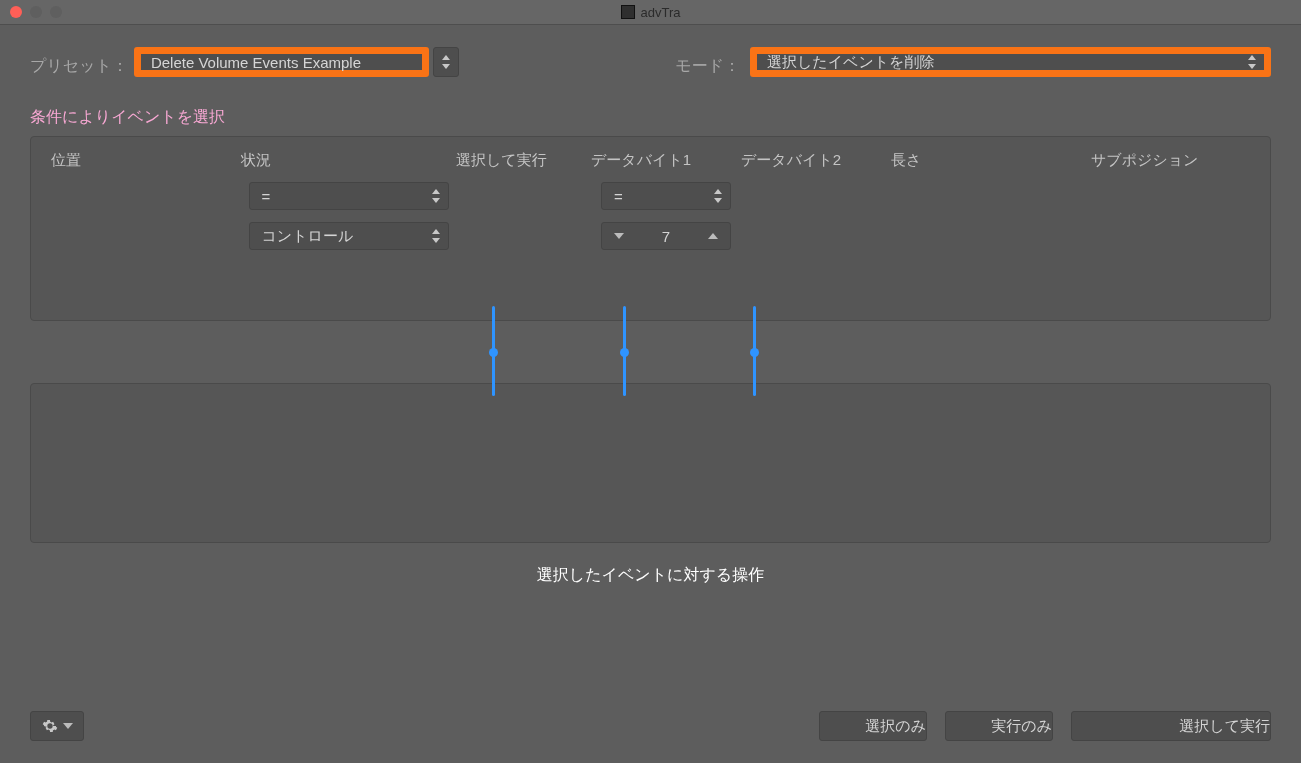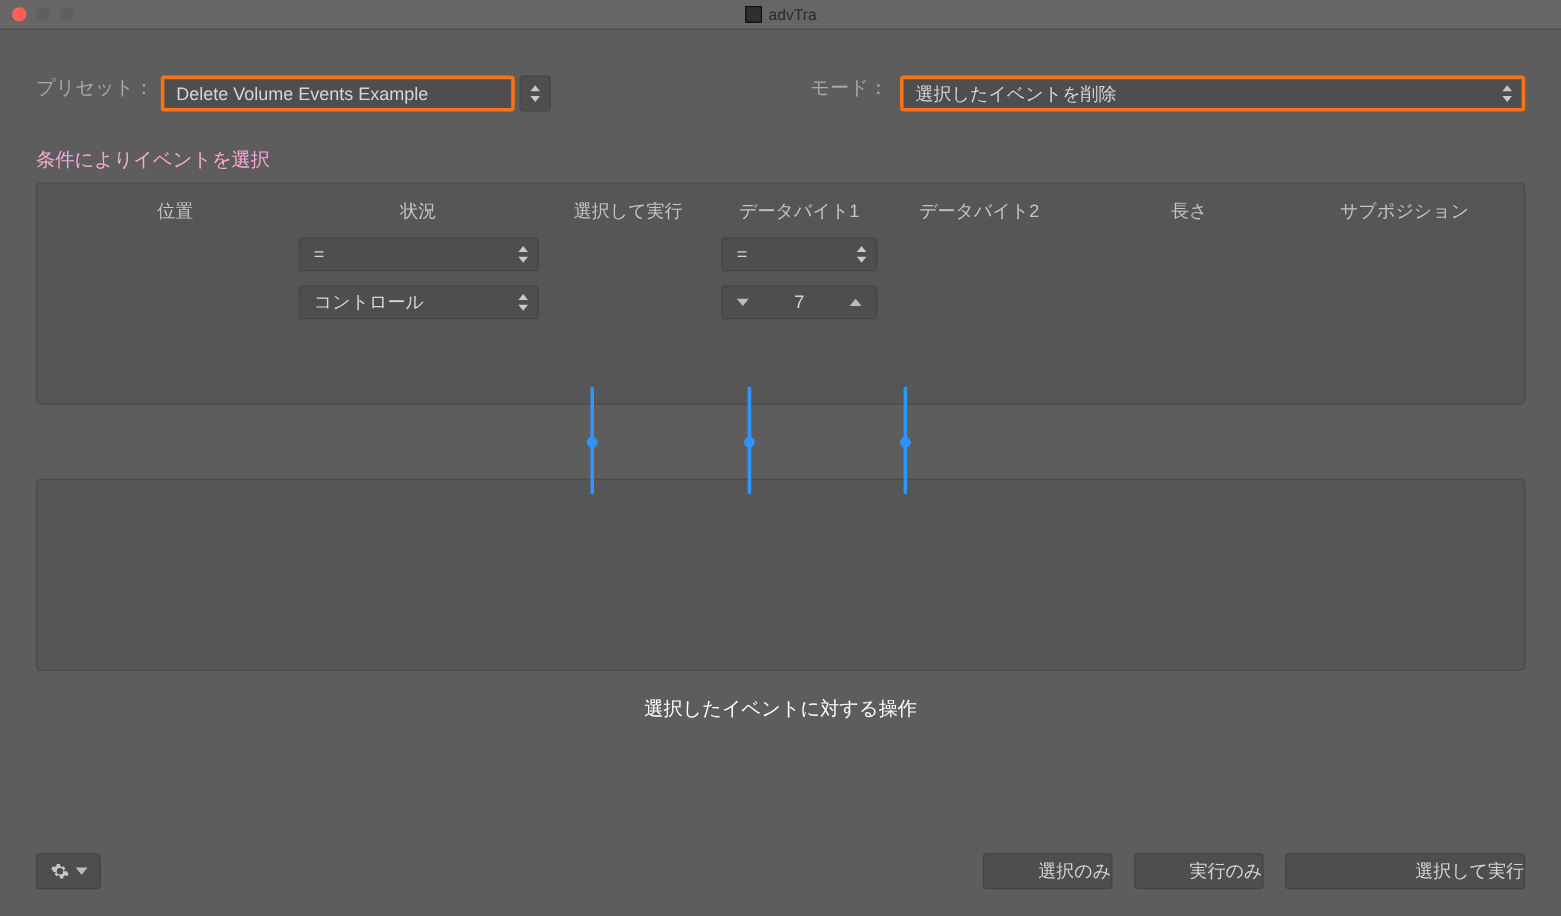--- a/index.html
+++ b/index.html
@@ -9,42 +9,42 @@
 .traffic { display: flex; gap: 8px; margin-left: 10px; }
 .tl { width: 12px; height: 12px; border-radius: 50%; }
 .tl.close { background: #ff5f57; }
 .tl.min   { background: #5f5f5f; }
 .tl.max   { background: #5f5f5f; }
 .title    { position: absolute; left: 50%; transform: translateX(-50%); display: flex; align-items: center; gap: 6px; color: #2b2b2b; font-size: 13px; }
 .appicon  { width: 14px; height: 14px; background: #2f2f2f; border: 1px solid #111; display:inline-block; }
 
 .content { padding: 20px 30px 0 30px; }
 
-.row-top { display: flex; align-items: flex-start; margin-top: 18px; }
+.row-top { display: flex; align-items: flex-end; margin-top: 2px; }
 .lbl { color: #a8a8a8; font-size: 16px; }
 .spacer { flex: 1; }
 
-.dropdown { background: #4e4e4e; border: 3px solid #f97316; border-radius: 3px; height: 30px; display: flex; align-items: center; padding: 0 10px; color: #d5d5d5; font-size: 15px; position: relative; }
+.dropdown { background: #4e4e4e; border: 7px solid #f97316; border-radius: 3px; height: 30px; display: flex; align-items: center; padding: 0 10px; color: #d5d5d5; font-size: 15px; position: relative; }
 .dropdown.big { width: 295px; }
 .dropdown.mode { width: 521px; }
 .dd-split { width: 26px; height: 30px; background: #4e4e4e; border: 1px solid #444; border-radius: 3px; margin-left: 4px; display:flex; align-items:center; justify-content:center; }
 .updown { display:flex; flex-direction:column; gap:0px; height:14px; justify-content:space-between; }
 .tri-up, .tri-dn { width:0; height:0; border-left:4px solid transparent; border-right:4px solid transparent; }
 .tri-up { border-bottom:5px solid #c8c8c8; }
 .tri-dn { border-top:5px solid #c8c8c8; }
 .dropdown .updown { position:absolute; right:8px; }
 
 .section-label { margin-top: 30px; font-size: 16px; color: #f9a8d4; }
 
 .panel { background: #565656; border: 1px solid #4a4a4a; border-radius: 4px; margin-top: 8px; }
 .panel.top { height: 185px; padding: 14px 20px 0 20px; }
 .panel.mid { height: 160px; margin-top: 62px; }
 
 .cols { display:flex; font-size:15px; color:#c4c4c4; }
-.col { text-align:center; }
+.col { text-align:left; }
 .c1{ width:190px;} .c2{ width:215px;} .c3{ width:135px;} .c4{ width:150px;} .c5{ width:150px;} .c6{ width:200px;} .c7{ flex:1;}
 
 .sel-row { display:flex; margin-top:12px; }
 .selbox { background:#4e4e4e; border:1px solid #444; border-radius:3px; height:28px; display:flex; align-items:center; position:relative; }
 .selbox .txt{ width:100%; text-align:center; color:#d4d4d4; font-size:15px;}
 .selbox.pad{ padding-left:12px; }
 .selbox.pad .txt{ text-align:left; }
 .selbox .updown{ position:absolute; right:8px; }
 .stepper { background:#4e4e4e; border:1px solid #444; border-radius:3px; height:28px; display:flex; align-items:center; }
 .stepper .btn{ width:34px; height:100%; display:flex; align-items:center; justify-content:center; }

